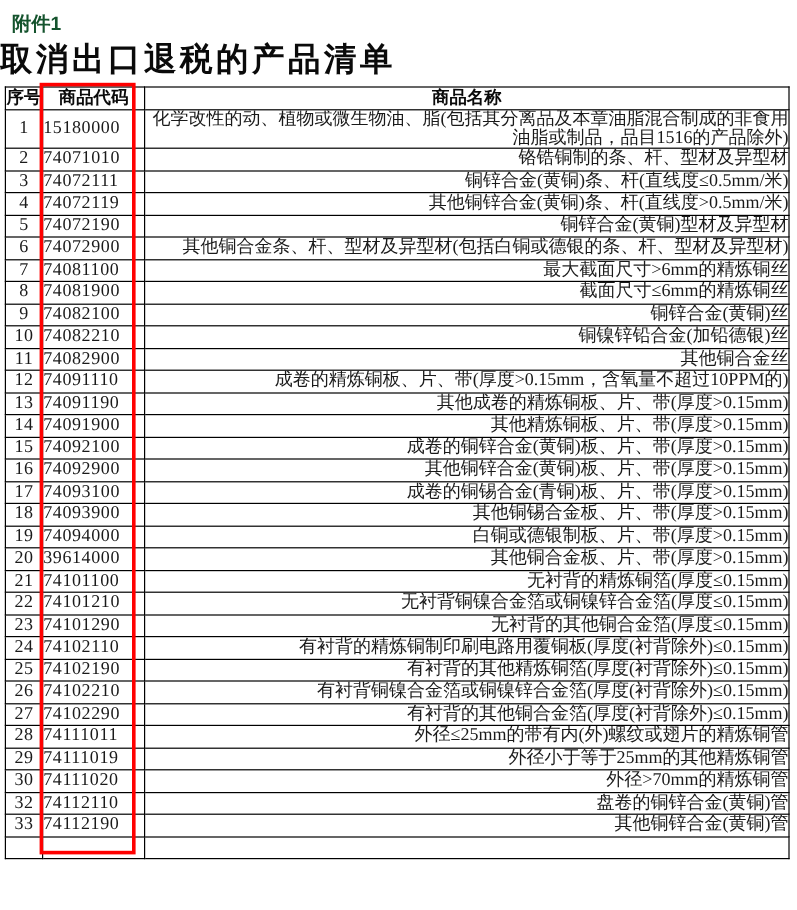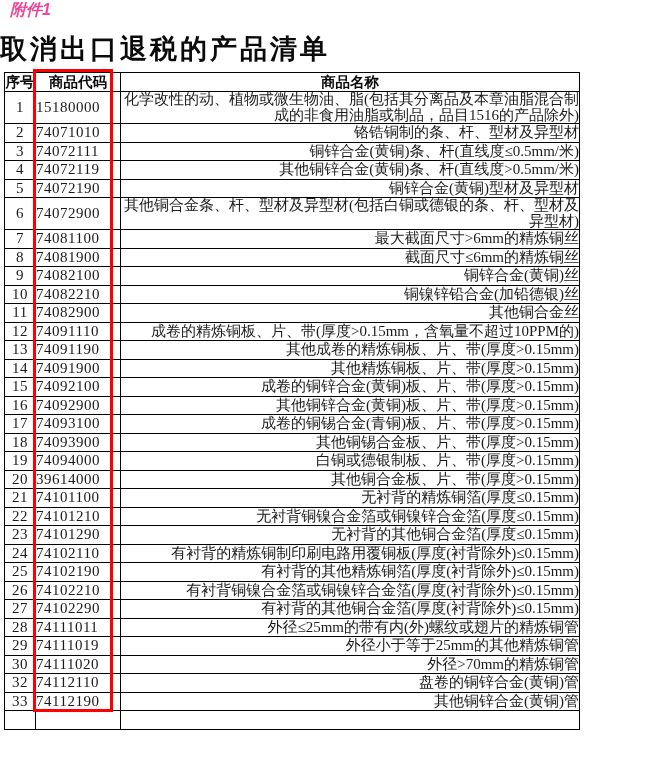--- a/index.html
+++ b/index.html
@@ -17,47 +17,46 @@
   }
   .page {
     position: absolute;
     inset: 0;
     width: 664px;
     height: 758px;
     overflow: hidden;
   }
   .attachment {
     position: absolute;
-    top: 0;
+    top: 10px;
     left: 10px;
     font-family: "Liberation Sans", "DejaVu Sans", sans-serif;
     font-weight: bold;
     font-size: 16px;
-    color: #ec4899;
-    font-style: italic;
+    color: #14532d;
   }
   .doc-title {
     position: absolute;
     top: 31px;
     left: 0;
     width: 664px;
     margin: 0;
     text-align: left;
     font-family: "Liberation Sans", "DejaVu Sans", sans-serif;
     font-weight: bold;
     font-size: 27px;
     letter-spacing: 3px;
     color: #0a0a0a;
     white-space: nowrap;
   }
   table.products {
     position: absolute;
     top: 72px;
     left: 4px;
-    width: 576px;
+    width: 654px;
     border-collapse: collapse;
     table-layout: fixed;
   }
   table.products col.c-no   { width: 31px; }
   table.products col.c-code { width: 85px; }
   table.products th,
   table.products td {
     border: 1.5px solid #000;
     padding: 0;
     vertical-align: middle;

